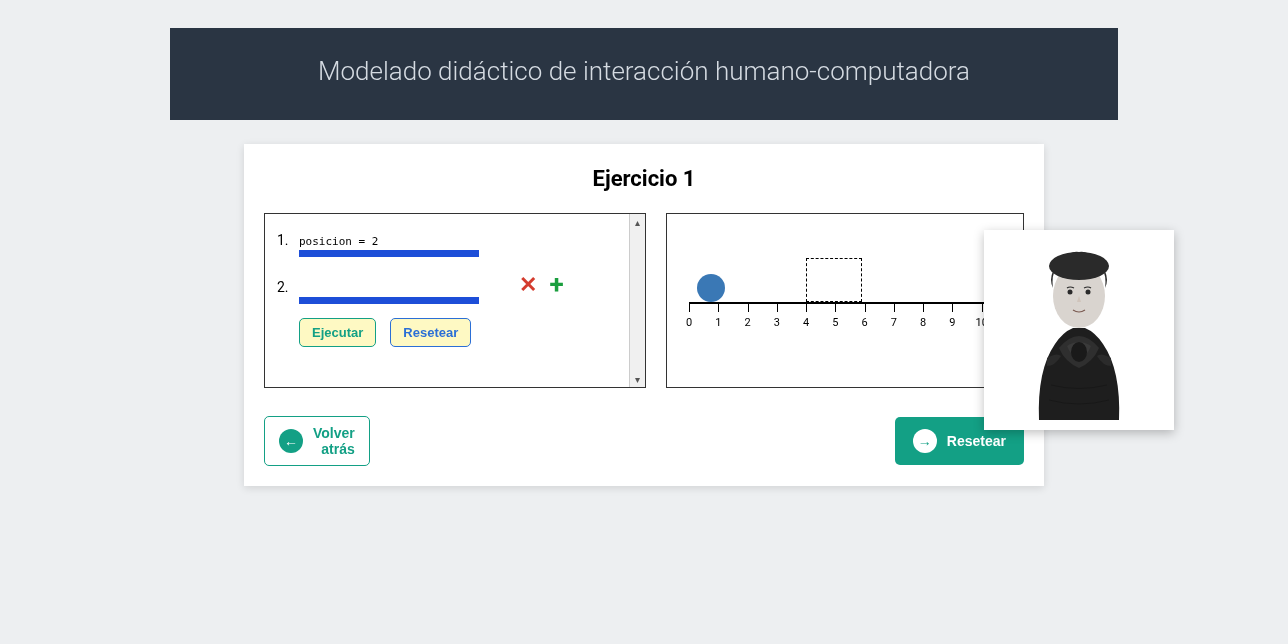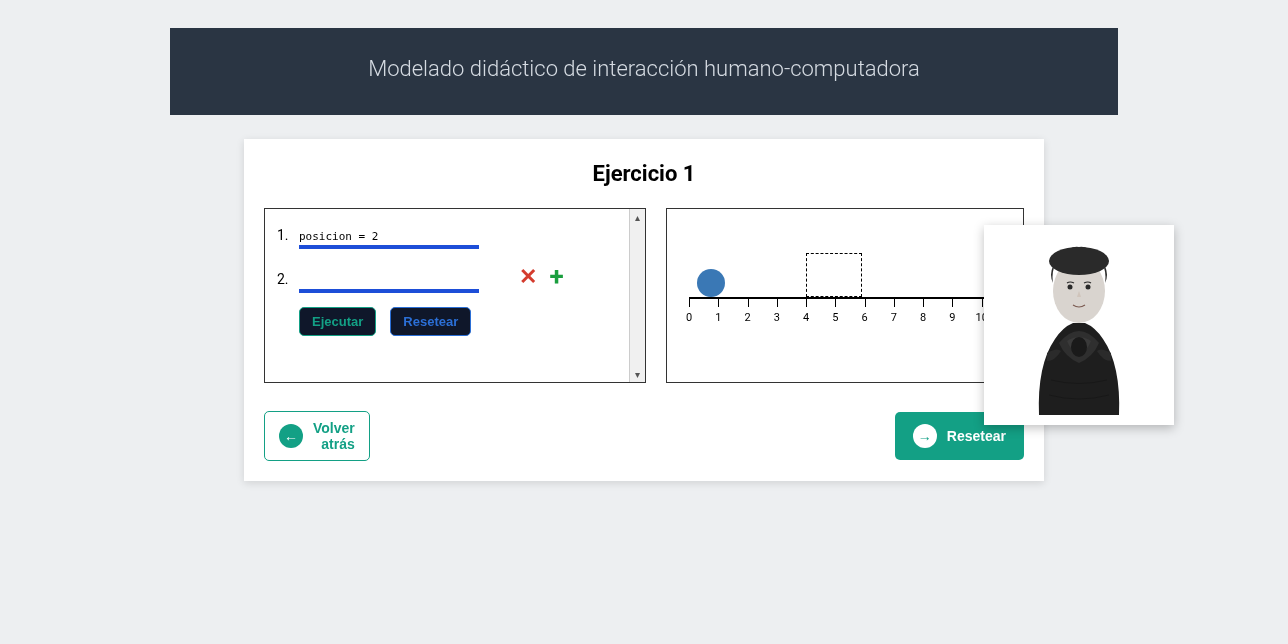--- a/index.html
+++ b/index.html
@@ -17,21 +17,21 @@
       margin: 28px 170px 0 170px;
       padding: 28px 20px 34px 20px;
     }
     .header-banner h1 {
       font-size: 46px;
       font-weight: 500;
       letter-spacing: 0.5px;
       margin-bottom: 18px;
     }
     .header-banner p {
-      font-size: 22px;
+      font-size: 26px;
       font-weight: 300;
       color: #d5dbe2;
     }
     .exercise-card {
       background: #fff;
       margin: 24px auto 0 auto;
       width: 800px;
       box-shadow: 0 2px 8px rgba(0,0,0,0.12);
       padding: 22px 20px 20px 20px;
       position: relative;
@@ -90,21 +90,21 @@
       display: flex;
       align-items: baseline;
       margin-bottom: 14px;
     }
     .line-num {
       font-size: 14px;
       width: 22px;
     }
     .line-input {
       border: none;
-      border-bottom: 4px solid #1d4ed8;
+      border-bottom: 7px solid #1d4ed8;
       font-size: 11px;
       font-family: monospace;
       width: 180px;
       padding: 2px 0;
       outline: none;
     }
     .line-actions {
       display: inline-flex;
       align-items: center;
       margin-left: 40px;
@@ -123,21 +123,21 @@
       cursor: pointer;
       line-height: 1;
     }
     .code-buttons {
       display: flex;
       gap: 14px;
       margin-top: 12px;
       margin-left: 22px;
     }
     .btn-outline {
-      background: #0f172a;
+      background: #fef9c3;
       border-radius: 5px;
       padding: 6px 12px;
       font-size: 13px;
       font-weight: 600;
       cursor: pointer;
     }
     .btn-green {
       border: 1.5px solid #13a085;
       color: #13a085;
     }

